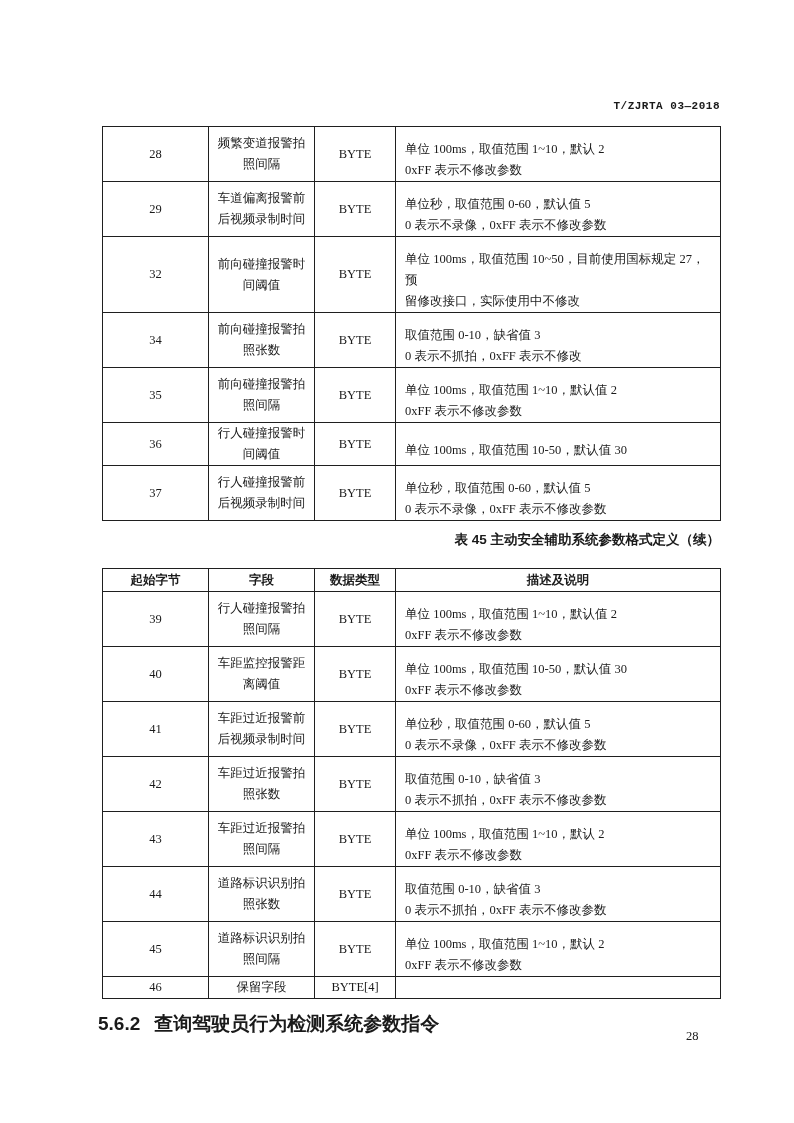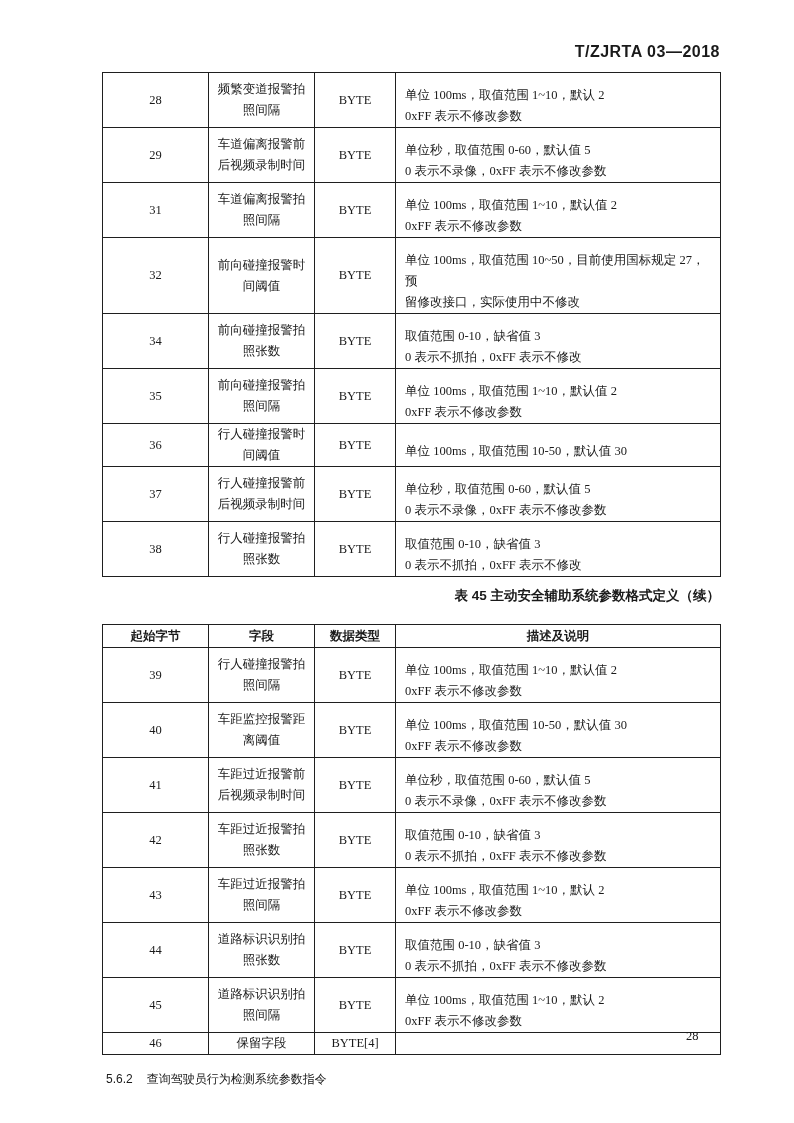--- a/index.html
+++ b/index.html
@@ -7,25 +7,25 @@
   body { font-family: "Liberation Serif", "DejaVu Serif", serif; color: #1a1a1a; }
   .page {
     position: relative;
     width: 794px; height: 1123px;
     background: #ffffff;
     margin: 0 auto;
     overflow: hidden;
   }
   .content { margin-left: 90px; width: 630px; }
   .doc-header {
-    padding-top: 43px;
+    padding-top: 97px;
     text-align: right;
-    font-family: Liberation Sans, sans-serif;
-    font-weight: bold;
-    font-size: 16px;
+    font-family: Liberation Mono, monospace;
+    font-weight: bold;
+    font-size: 11px;
     letter-spacing: 0.5px;
     line-height: 18px;
   }
   table.param-table {
     margin-left: 12px;
     width: 618px;
     border-collapse: collapse;
     table-layout: fixed;
     font-size: 12.5px;
   }
@@ -53,24 +53,24 @@
   .caption {
     margin: 9px 0 19px 12px;
     width: 618px;
     text-align: right;
     font-family: "Liberation Sans", "DejaVu Sans", sans-serif;
     font-weight: bold;
     font-size: 13.5px;
     line-height: 19px;
   }
   .section-heading {
-    margin: 15px 0 0 16px;
+    margin: 15px 0 0 8px;
     font-family: "Liberation Sans", "DejaVu Sans", sans-serif;
-    font-weight: normal;
-    font-size: 12px;
+    font-weight: bold;
+    font-size: 19px;
     line-height: 19px;
   }
   .section-heading .num { margin-right: 14px; }
   .page-number {
     position: absolute;
     left: 686px; top: 1029px;
     font-size: 12.5px;
   }
 </style>
 </head>
@@ -100,28 +100,20 @@
         </tr>
           <tr>
           <td class="cell-center">29</td>
           <td class="cell-center">车道偏离报警前
 后视频录制时间</td>
           <td class="cell-center">BYTE</td>
           <td class="cell-desc">单位秒，取值范围 0-60，默认值 5
 0 表示不录像，0xFF 表示不修改参数</td>
         </tr>
           <tr>
-          <td class="cell-center">31</td>
-          <td class="cell-center">车道偏离报警拍
-照间隔</td>
-          <td class="cell-center">BYTE</td>
-          <td class="cell-desc">单位 100ms，取值范围 1~10，默认值 2
-0xFF 表示不修改参数</td>
-        </tr>
-          <tr>
           <td class="cell-center">32</td>
           <td class="cell-center">前向碰撞报警时
 间阈值</td>
           <td class="cell-center">BYTE</td>
           <td class="cell-desc">单位 100ms，取值范围 10~50，目前使用国标规定 27，预
 留修改接口，实际使用中不修改</td>
         </tr>
           <tr>
           <td class="cell-center">34</td>
           <td class="cell-center">前向碰撞报警拍
@@ -145,28 +137,20 @@
           <td class="cell-center">BYTE</td>
           <td class="cell-desc">单位 100ms，取值范围 10-50，默认值 30</td>
         </tr>
           <tr>
           <td class="cell-center">37</td>
           <td class="cell-center">行人碰撞报警前
 后视频录制时间</td>
           <td class="cell-center">BYTE</td>
           <td class="cell-desc">单位秒，取值范围 0-60，默认值 5
 0 表示不录像，0xFF 表示不修改参数</td>
-        </tr>
-          <tr>
-          <td class="cell-center">38</td>
-          <td class="cell-center">行人碰撞报警拍
-照张数</td>
-          <td class="cell-center">BYTE</td>
-          <td class="cell-desc">取值范围 0-10，缺省值 3
-0 表示不抓拍，0xFF 表示不修改</td>
         </tr>
         </tbody>
     </table>
 
     <div class="caption">表 45 主动安全辅助系统参数格式定义（续）</div>
 
     <table class="param-table">
       <colgroup>
           <col class="c1">
           <col class="c2">

